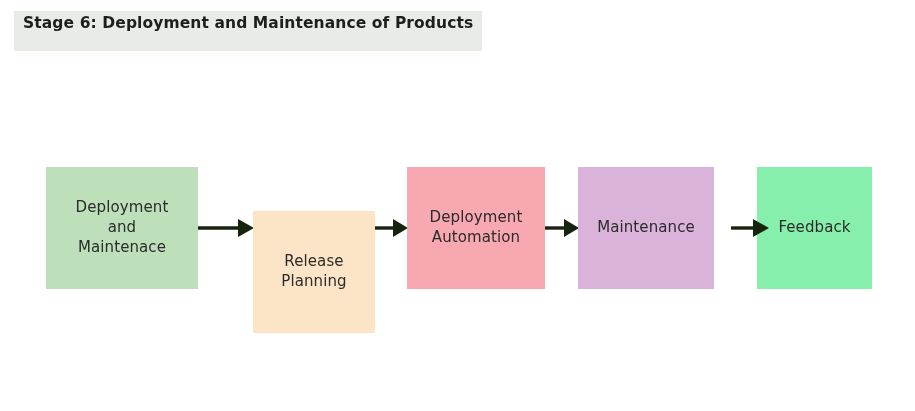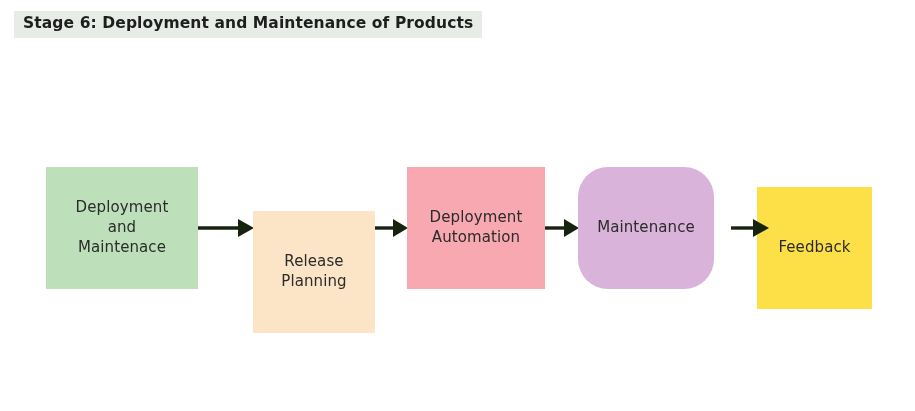--- a/index.html
+++ b/index.html
@@ -13,21 +13,21 @@
     font-family: "DejaVu Sans", sans-serif;
     overflow: hidden;
     position: relative;
   }
 
   
   #stage-title {
     position: absolute;
     left: 14px;
     top: 11px;
-    padding: 4px 9px 5px 9px;
+    padding: 4px 9px 18px 9px;
     background: #e7ece7;
     color: #1e1e1e;
     font-size: 15.5px;
     font-weight: 700;
     letter-spacing: 0.1px;
     white-space: nowrap;
     line-height: 1.15;
   }
 
   
@@ -116,25 +116,25 @@
 Automation</span>
   </div>
 
   <div class="arrow a2">
     <svg width="34" height="26" viewBox="0 0 34 26">
       <line x1="0" y1="13" x2="22" y2="13" stroke="#16230f" stroke-width="3.4"></line>
       <polygon points="19,4 34,13 19,22" fill="#16230f"></polygon>
     </svg>
   </div>
 
-  <div class="node n3" style="background: rgb(217, 179, 218); border-radius: 30px;">
+  <div class="node n3" style="background: rgb(217, 179, 218);">
     <span class="node-label" style="color: rgb(43, 43, 43);">Maintenance</span>
   </div>
 
-  <div class="node n4" style="background: #fde047; margin-top: 20px;">
+  <div class="node n4" style="background: #86efac;">
     <span class="node-label" style="color: rgb(43, 43, 43);">Feedback</span>
   </div>
 
   <div class="arrow a4">
     <svg width="38" height="26" viewBox="0 0 38 26">
       <line x1="0" y1="13" x2="25" y2="13" stroke="#16230f" stroke-width="3.4"></line>
       <polygon points="22,4 38,13 22,22" fill="#16230f"></polygon>
     </svg>
   </div>
 

